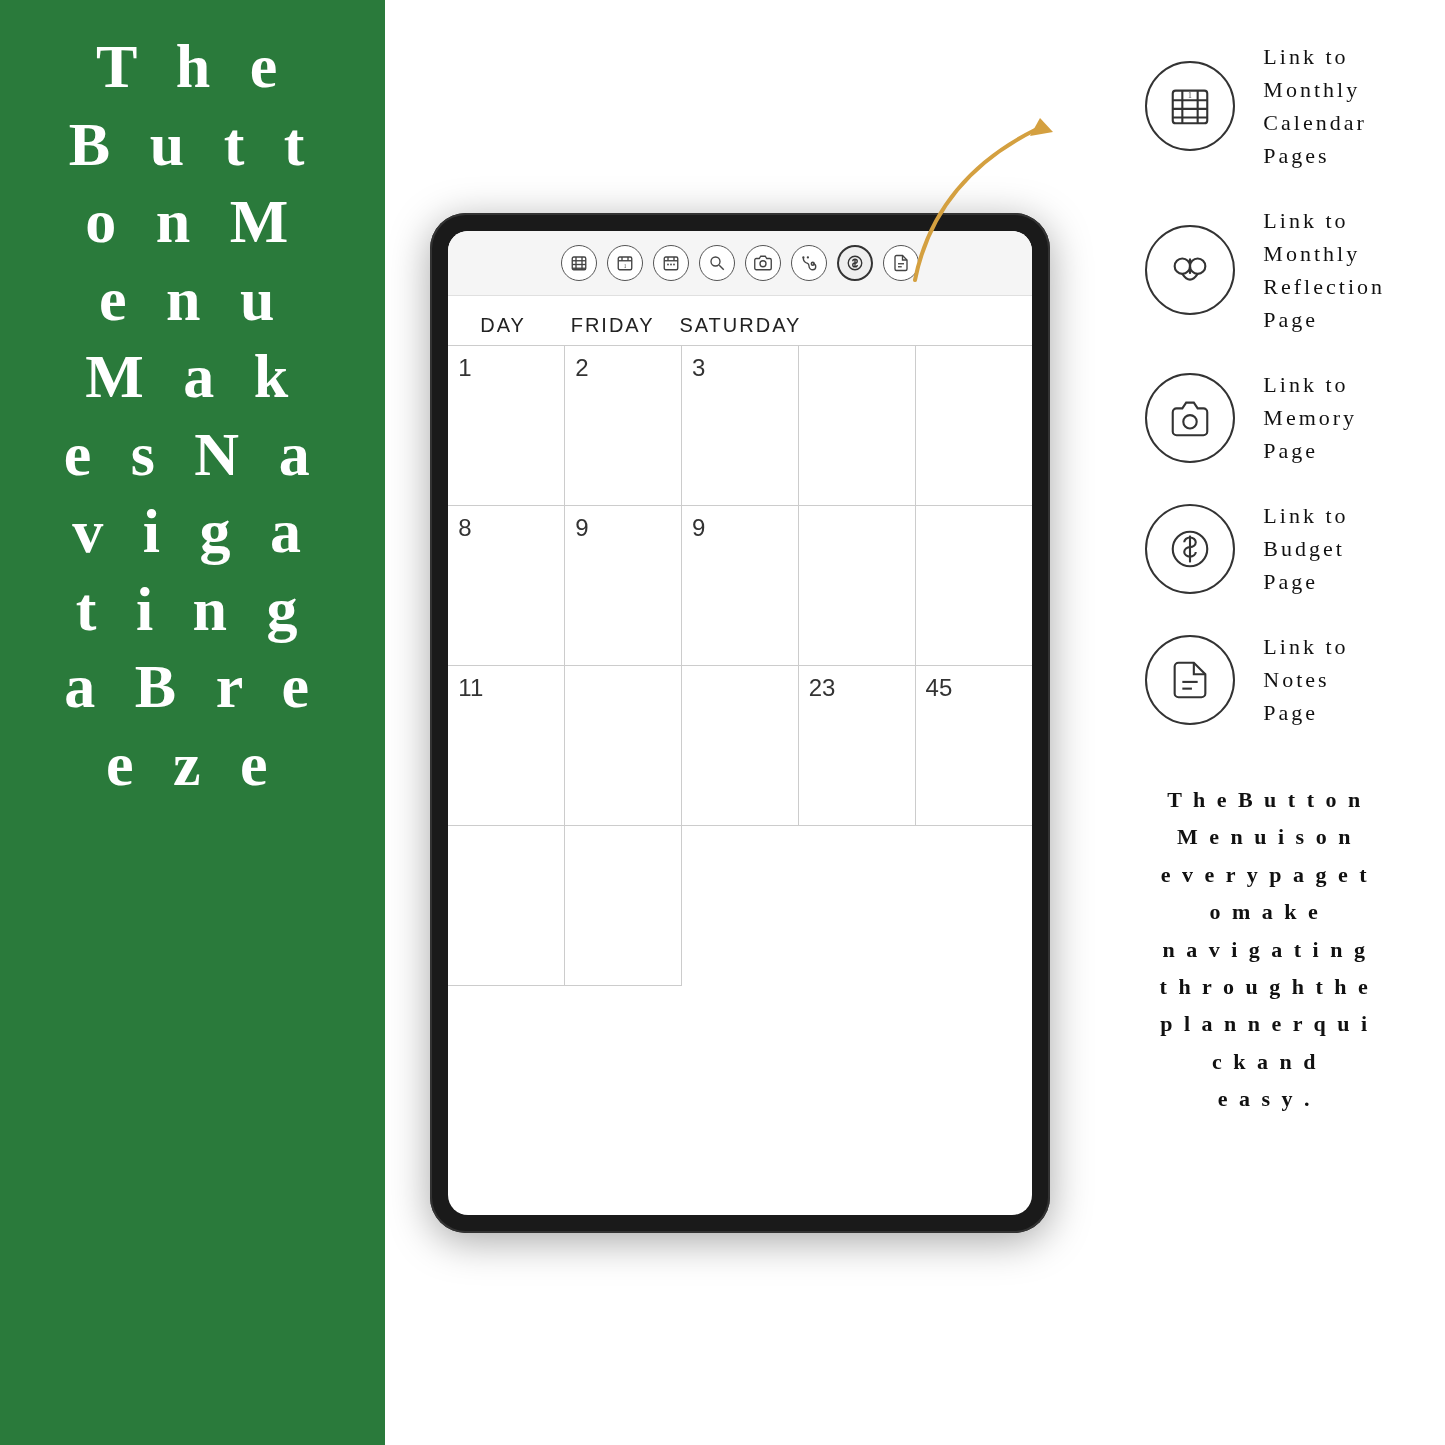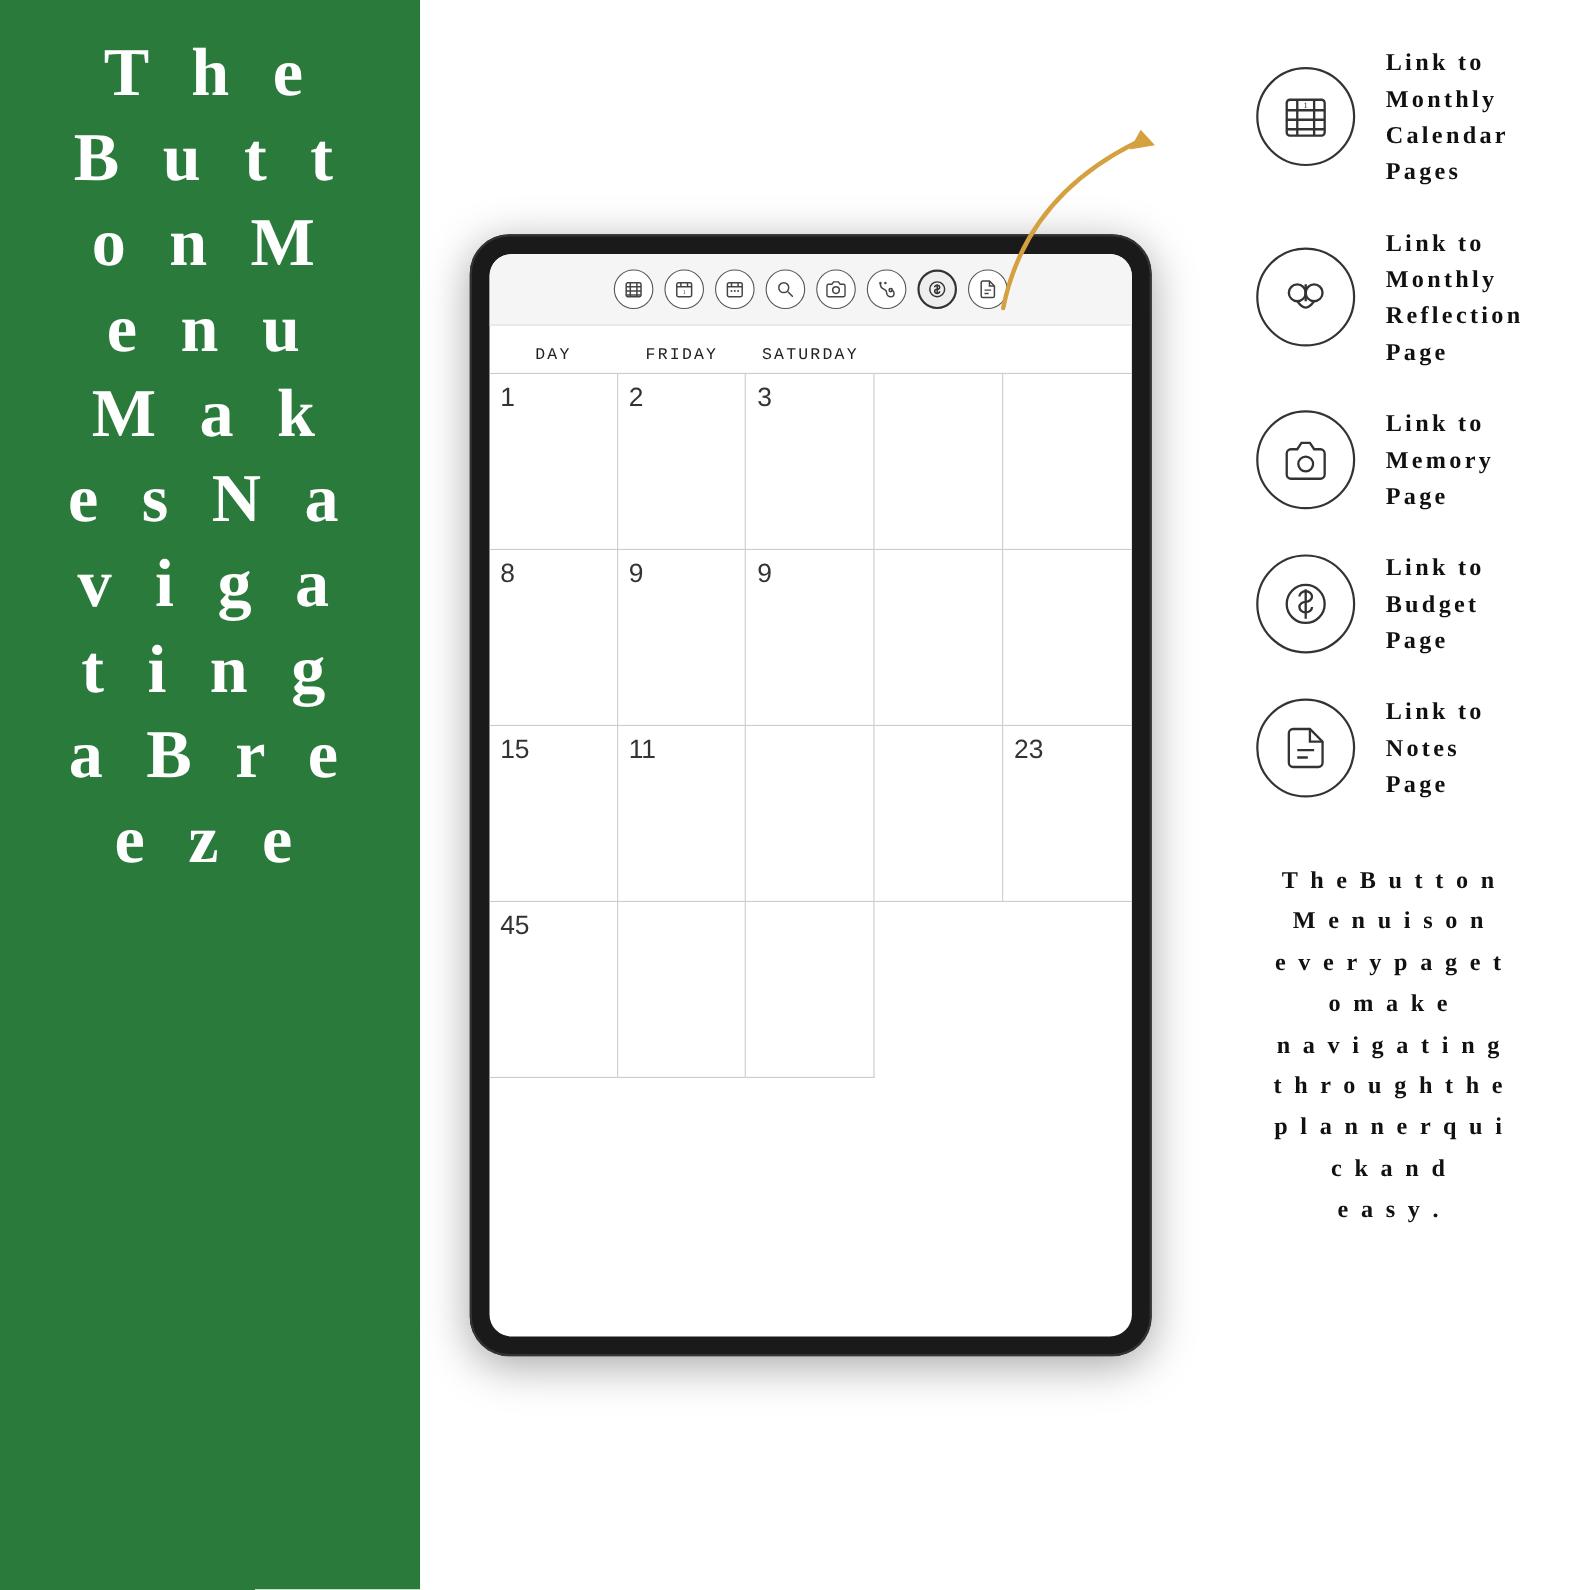--- a/index.html
+++ b/index.html
@@ -112,26 +112,26 @@
     }
 
     .cal-header-row {
       display: grid;
       grid-template-columns: repeat(5, 1fr);
       border-bottom: 1px solid #ccc;
     }
 
     .cal-day-name {
       padding: 8px 12px;
-      font-size: 15px;
+      font-size: 20px;
       font-weight: 400;
       color: #222;
       letter-spacing: 2px;
       text-align: center;
-      font-family: Liberation Mono, monospace;
+      font-family: Liberation Sans, sans-serif;
     }
 
     .cal-grid {
       display: grid;
       grid-template-columns: repeat(5, 1fr);
     }
 
     .cal-cell {
       border-right: 1px solid #ccc;
       border-bottom: 1px solid #ccc;
@@ -194,21 +194,21 @@
       width: 46px;
       height: 46px;
     }
 
     .feature-text {
       font-size: 22px;
       color: #111;
       letter-spacing: 3px;
       line-height: 1.5;
       font-family: Georgia, serif;
-      font-weight: bold;
+      font-weight: normal;
     }
 
     .footer-text {
       margin-top: 20px;
       font-size: 22px;
       color: #111;
       letter-spacing: 3px;
       line-height: 1.7;
       font-family: Georgia, serif;
       font-weight: bold;
@@ -330,21 +330,20 @@
               <div class="cal-cell"><span class="cal-num">3</span></div>
               <div class="cal-cell"></div>
               <div class="cal-cell"></div>
 
               <div class="cal-cell"><span class="cal-num">8</span></div>
               <div class="cal-cell"><span class="cal-num">9</span></div>
               <div class="cal-cell"><span class="cal-num">9</span></div>
               <div class="cal-cell"></div>
               <div class="cal-cell"></div>
 
-              <div class="cal-cell"><span class="cal-num">15</span></div>
               <div class="cal-cell"><span class="cal-num">11</span></div>
               <div class="cal-cell"></div>
               <div class="cal-cell"></div>
 
               <div class="cal-cell"><span class="cal-num">23</span></div>
               <div class="cal-cell"><span class="cal-num">45</span></div>
               <div class="cal-cell"></div>
               <div class="cal-cell"></div>
             </div>
           </div>

